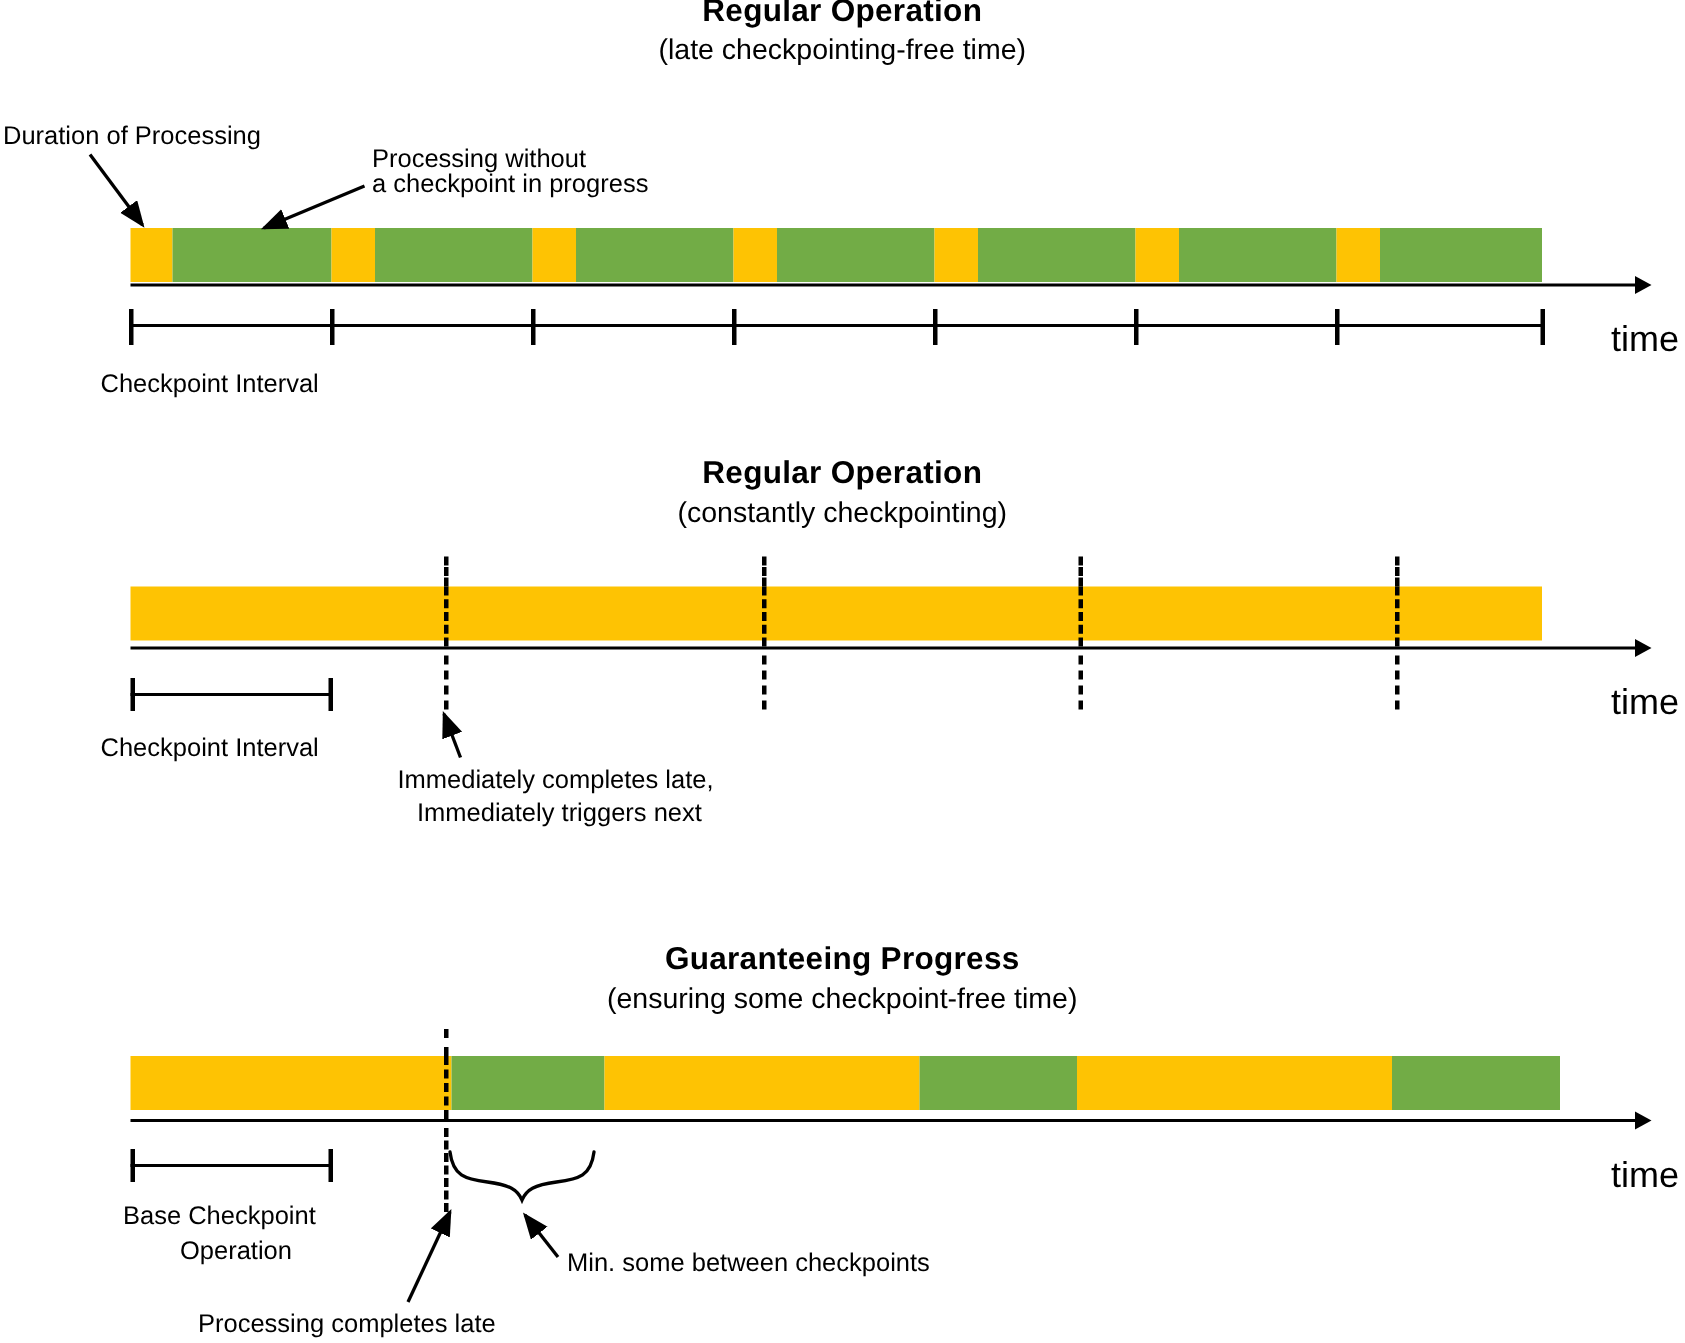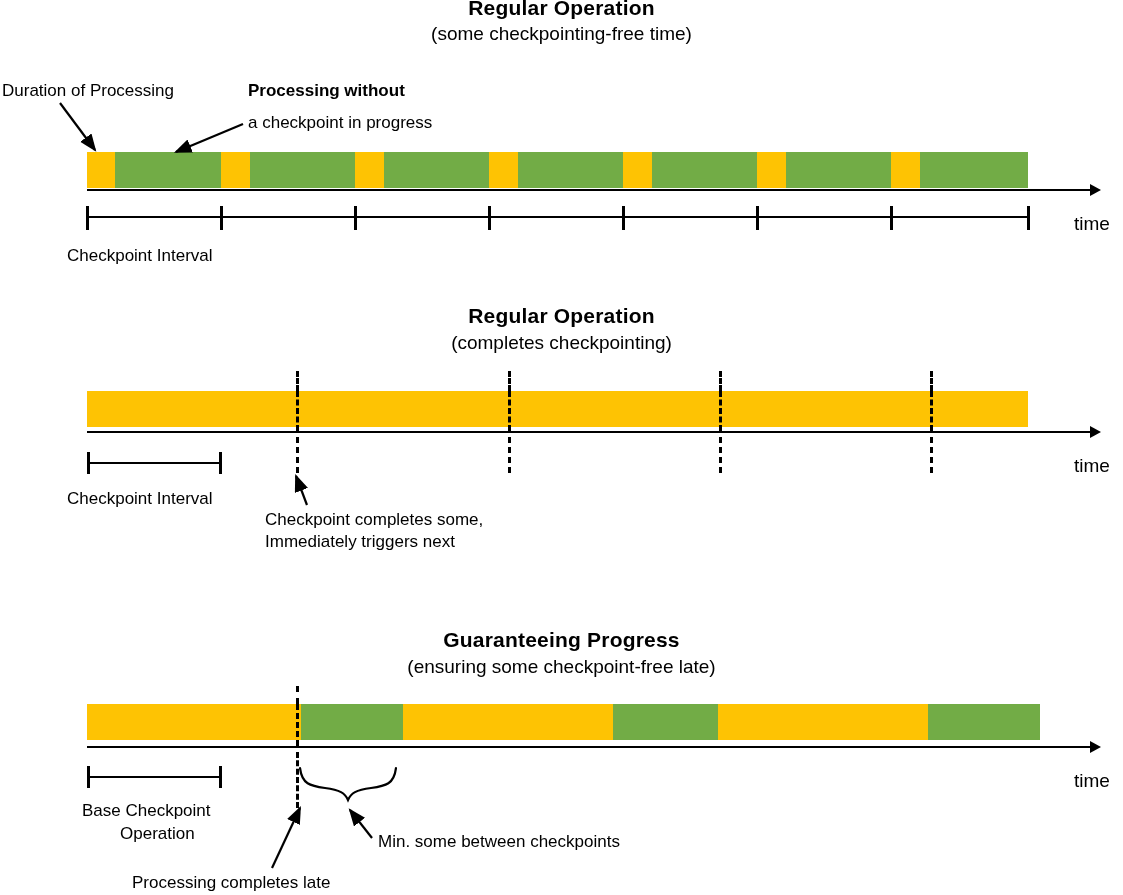--- a/index.html
+++ b/index.html
@@ -49,21 +49,21 @@
   }
   .arrowhead {
     position: absolute;
     width: 0; height: 0;
     border-top: 6px solid transparent;
     border-bottom: 6px solid transparent;
     border-left: 11px solid #000;
   }
   .timelabel {
     position: absolute;
-    font-size: 19px;
+    font-size: 24px;
   }
 
   .tickaxis { position: absolute; }
   .tickaxis .rule {
     position: absolute;
     height: 2px;
     background: #000;
     top: 10px;
   }
   .tickaxis .tick {
@@ -109,24 +109,24 @@
     height: 895px;
     pointer-events: none;
   }
 </style>
 </head>
 <body>
 
 <div class="panel">
 
   <div class="title" style="top:-4px;">Regular Operation</div>
-  <div class="subtitle" style="top:23px;">(some checkpointing-free time)</div>
+  <div class="subtitle" style="top:23px;">(late checkpointing-free time)</div>
 
   <div class="note" style="left:2px; top:80px;">Duration of Processing</div>
-  <div class="note" style="left:248px; top:80px;font-weight:bold;">Processing without</div>
+  <div class="note" style="left:248px; top:95px;">Processing without</div>
   <div class="note" style="left:248px; top:112px;">a checkpoint in progress</div>
 
   <div class="bar" id="bar1" style="left:87px; top:152px; width:941px;">
       <div class="seg" style="left: 0px; width: 28px; background: rgb(254, 195, 3);"></div>
       <div class="seg" style="left: 28px; width: 106px; background: rgb(114, 172, 70);"></div>
       <div class="seg" style="left: 134px; width: 29px; background: rgb(254, 195, 3);"></div>
       <div class="seg" style="left: 163px; width: 105px; background: rgb(114, 172, 70);"></div>
       <div class="seg" style="left: 268px; width: 29px; background: rgb(254, 195, 3);"></div>
       <div class="seg" style="left: 297px; width: 105px; background: rgb(114, 172, 70);"></div>
       <div class="seg" style="left: 402px; width: 29px; background: rgb(254, 195, 3);"></div>
@@ -154,21 +154,21 @@
       <div class="tick" style="left: 890px;"></div>
       <div class="tick" style="left: 1027px;"></div>
     </div>
 
   <div class="note" style="left:67px; top:245px;">Checkpoint Interval</div>
 </div>
 
 <div class="panel">
 
   <div class="title" style="top:304px;">Regular Operation</div>
-  <div class="subtitle" style="top:332px;">(completes checkpointing)</div>
+  <div class="subtitle" style="top:332px;">(constantly checkpointing)</div>
 
   <div class="bar" id="bar2" style="left:87px; top:391px; width:941px;">
       <div class="seg" style="left: 0px; width: 941px; background: rgb(254, 195, 3);"></div>
     </div>
 
   <div class="axisline" style="left:87px; top:431px; width:1005px;"></div>
   <div class="arrowhead" style="left:1090px; top:426px;"></div>
   <div class="timelabel" style="left:1074px; top:455px;">time</div>
 
   <div id="dashes2">
@@ -187,28 +187,28 @@
     </div>
 
   <div class="bracket" style="left:0px; top:452px;">
     <div class="rule" style="left:87px; width:134px;"></div>
     <div class="cap" style="left:87px;"></div>
     <div class="cap" style="left:219px;"></div>
   </div>
 
   <div class="note" style="left:67px; top:488px;">Checkpoint Interval</div>
 
-  <div class="note" style="left:265px; top:509px;">Checkpoint completes some,</div>
-  <div class="note" style="left:265px; top:531px;">Immediately triggers next</div>
+  <div class="note" style="left:265px; top:509px;">Immediately completes late,</div>
+  <div class="note" style="left:278px; top:531px;">Immediately triggers next</div>
 </div>
 
 <div class="panel">
 
   <div class="title" style="top:628px;">Guaranteeing Progress</div>
-  <div class="subtitle" style="top:656px;">(ensuring some checkpoint-free late)</div>
+  <div class="subtitle" style="top:656px;">(ensuring some checkpoint-free time)</div>
 
   <div class="bar" id="bar3" style="left:87px; top:704px; width:953px;">
       <div class="seg" style="left: 0px; width: 214px; background: rgb(254, 195, 3);"></div>
       <div class="seg" style="left: 214px; width: 102px; background: rgb(114, 172, 70);"></div>
       <div class="seg" style="left: 316px; width: 210px; background: rgb(254, 195, 3);"></div>
       <div class="seg" style="left: 526px; width: 105px; background: rgb(114, 172, 70);"></div>
       <div class="seg" style="left: 631px; width: 210px; background: rgb(254, 195, 3);"></div>
       <div class="seg" style="left: 841px; width: 112px; background: rgb(114, 172, 70);"></div>
     </div>
 

